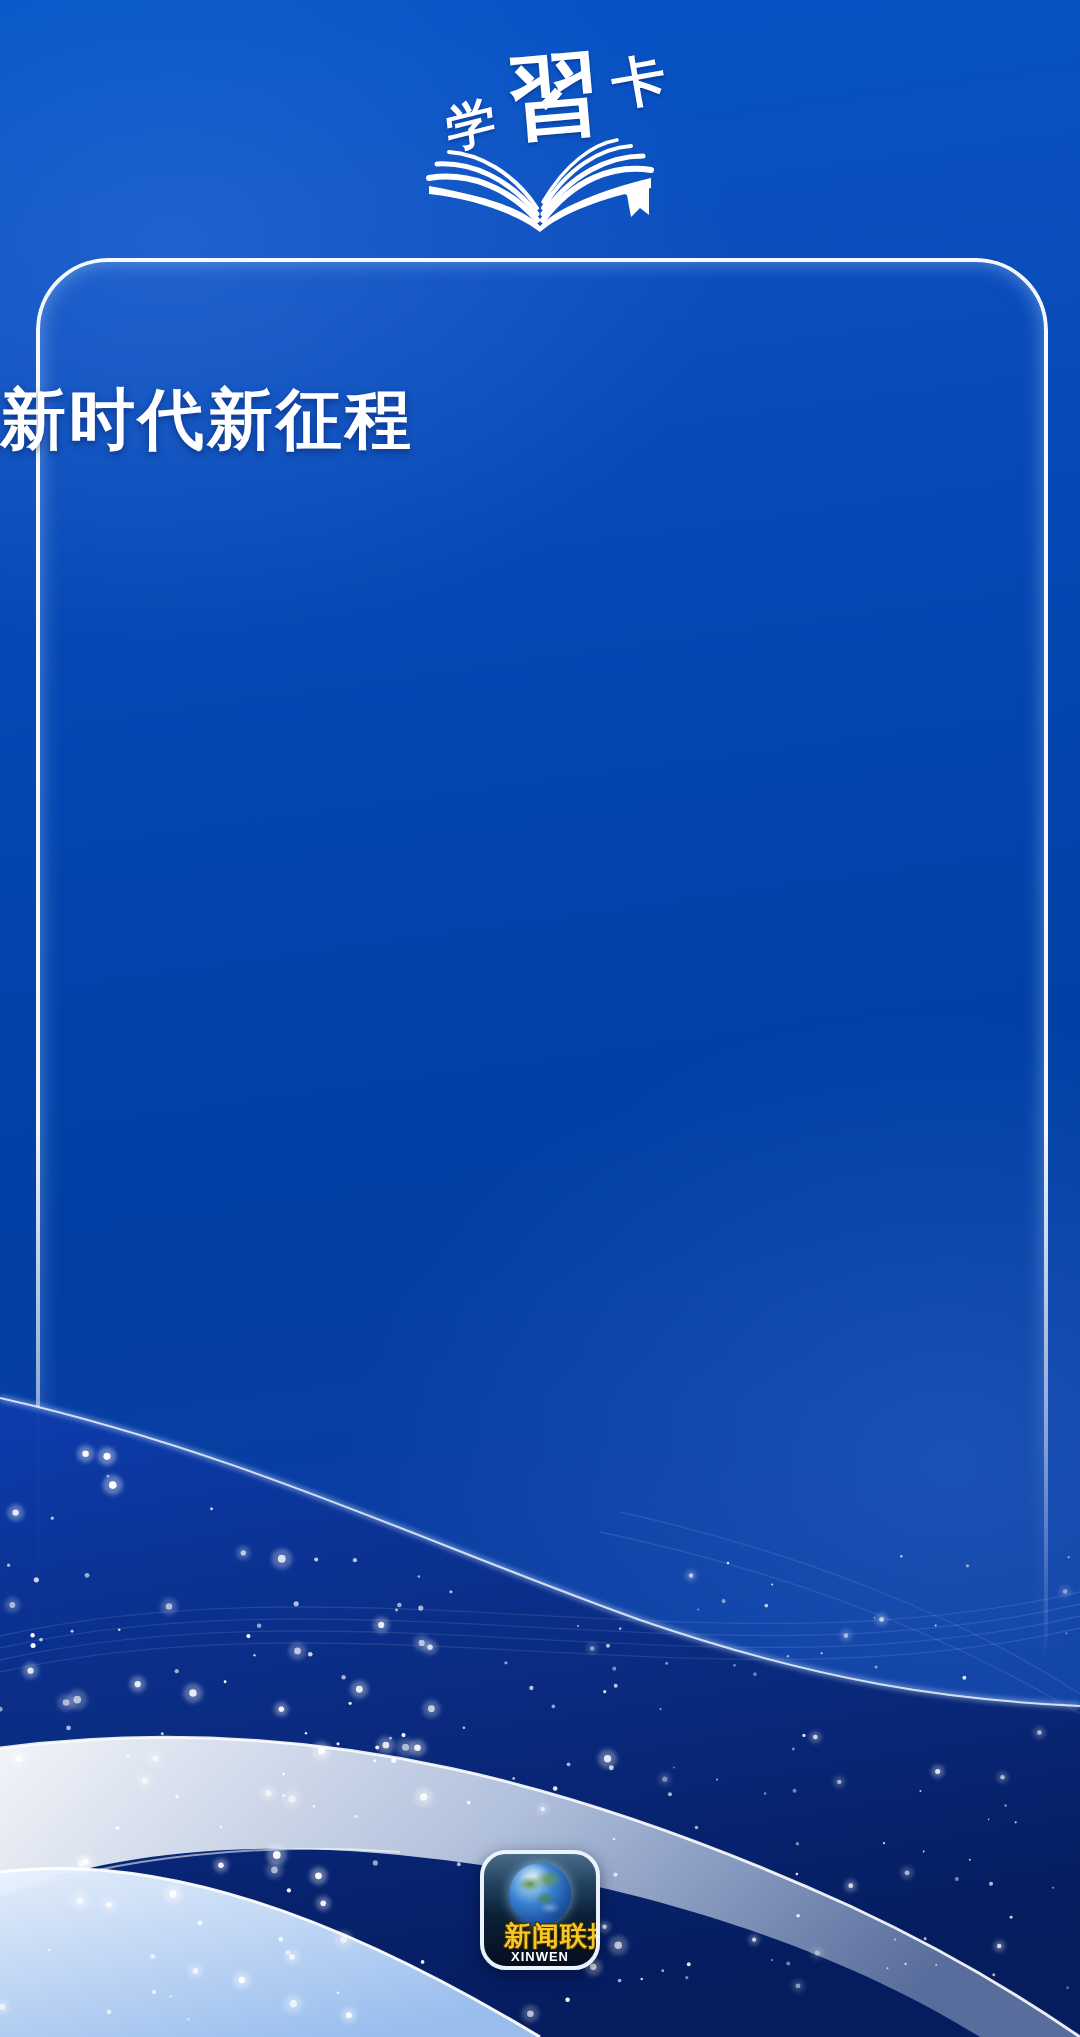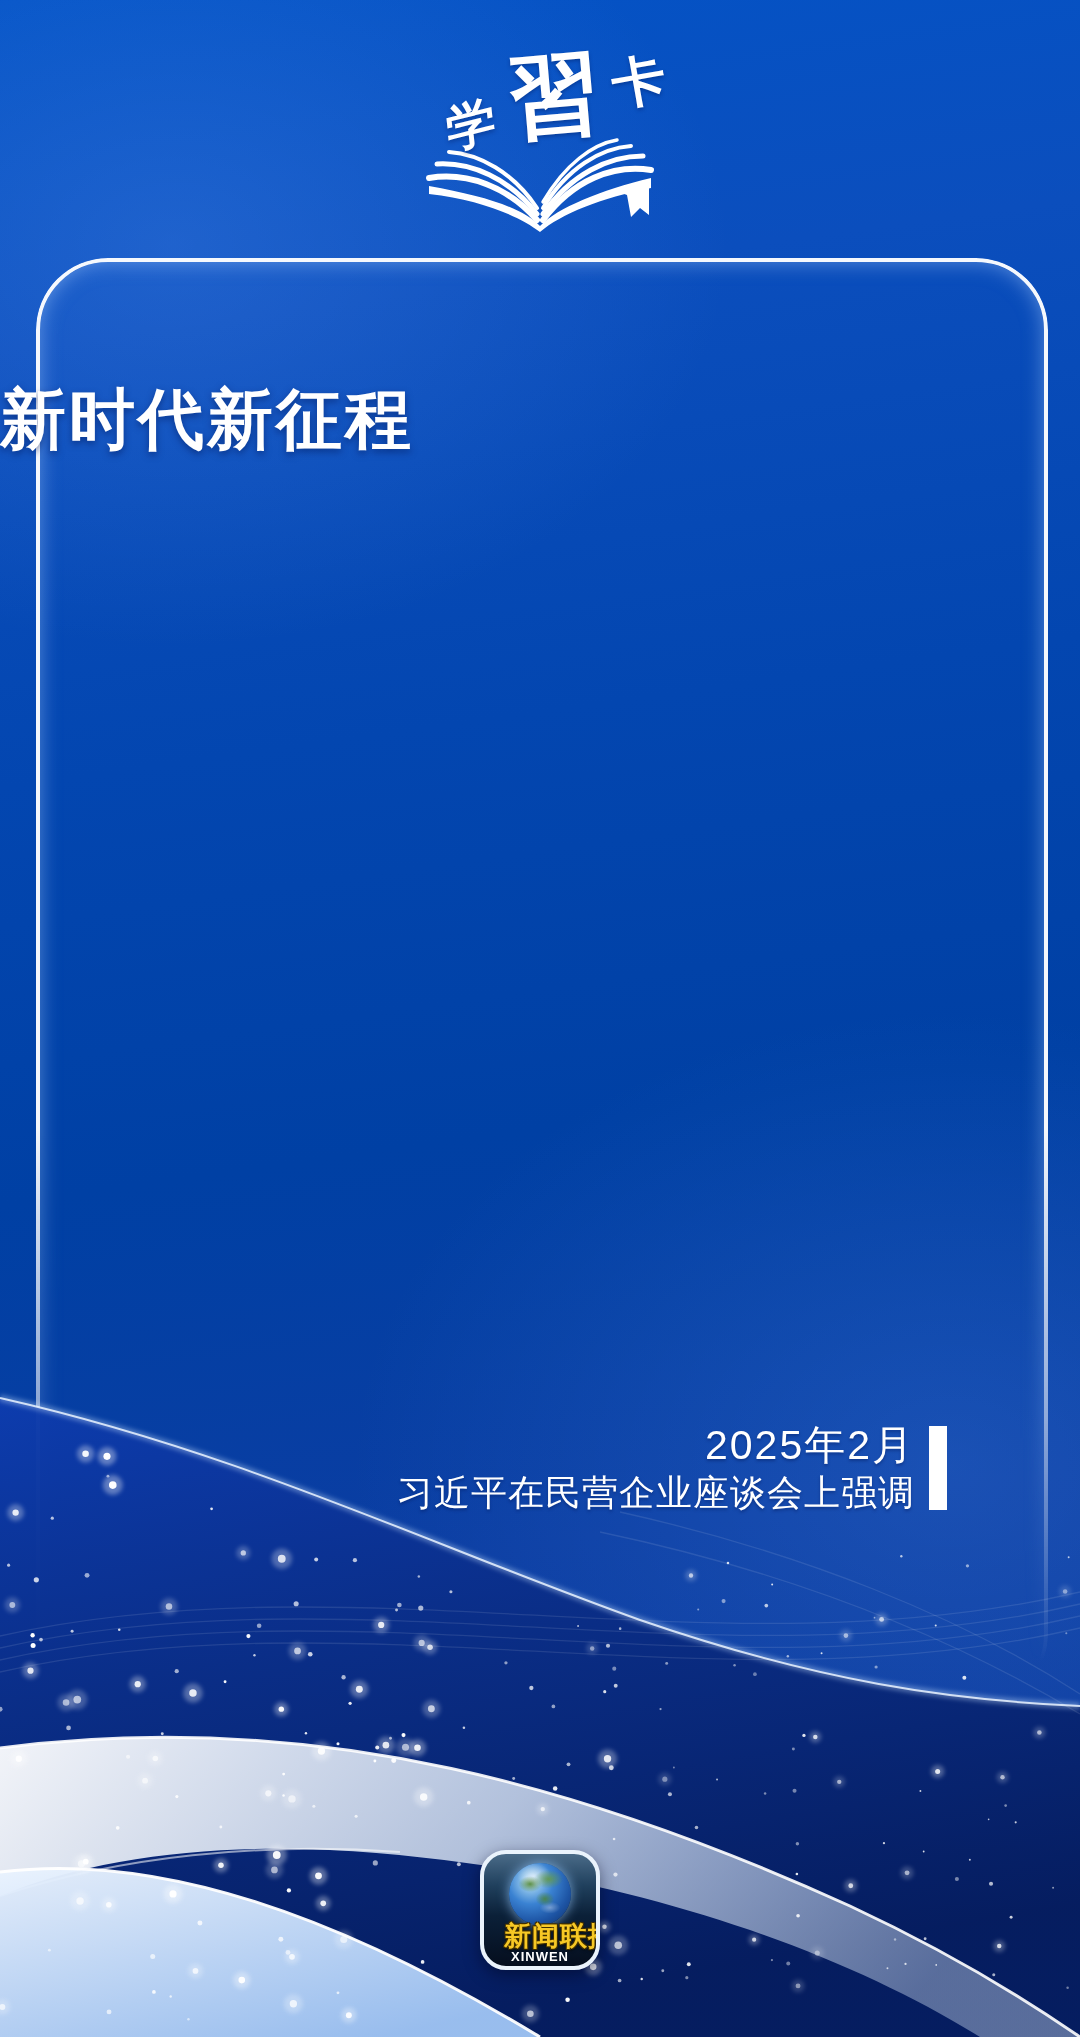--- a/index.html
+++ b/index.html
@@ -419,27 +419,20 @@
         <path d="M14,50 C70,60 108,72 125,90 C142,72 186,54 236,42 L236,52 C186,62 146,78 125,96 C104,80 66,64 14,58 Z" fill="#ffffff"></path>
         <path d="M204,56 l30,-7 l0,30 l-9,-7 l-9,9 l-4,-22 z" fill="#ffffff"></path>
       </svg>
     </div>
 
     <div class="title">
       <div>新时代新征程</div>
     </div>
 
 
-    <div class="source">
-      <div class="source-text">
-        <div class="source-date">2025年2月</div>
-        <div class="source-attr">习近平在民营企业座谈会上强调</div>
-      </div>
-      <div class="source-bar"></div>
-    </div>
 
     <div class="app-icon">
       <div class="earth">
         <div class="earth-land"></div>
       </div>
       <div class="app-cn">新闻联播</div>
       <div class="app-en">XINWEN  LIANBO</div>
     </div>
 
   </div>

